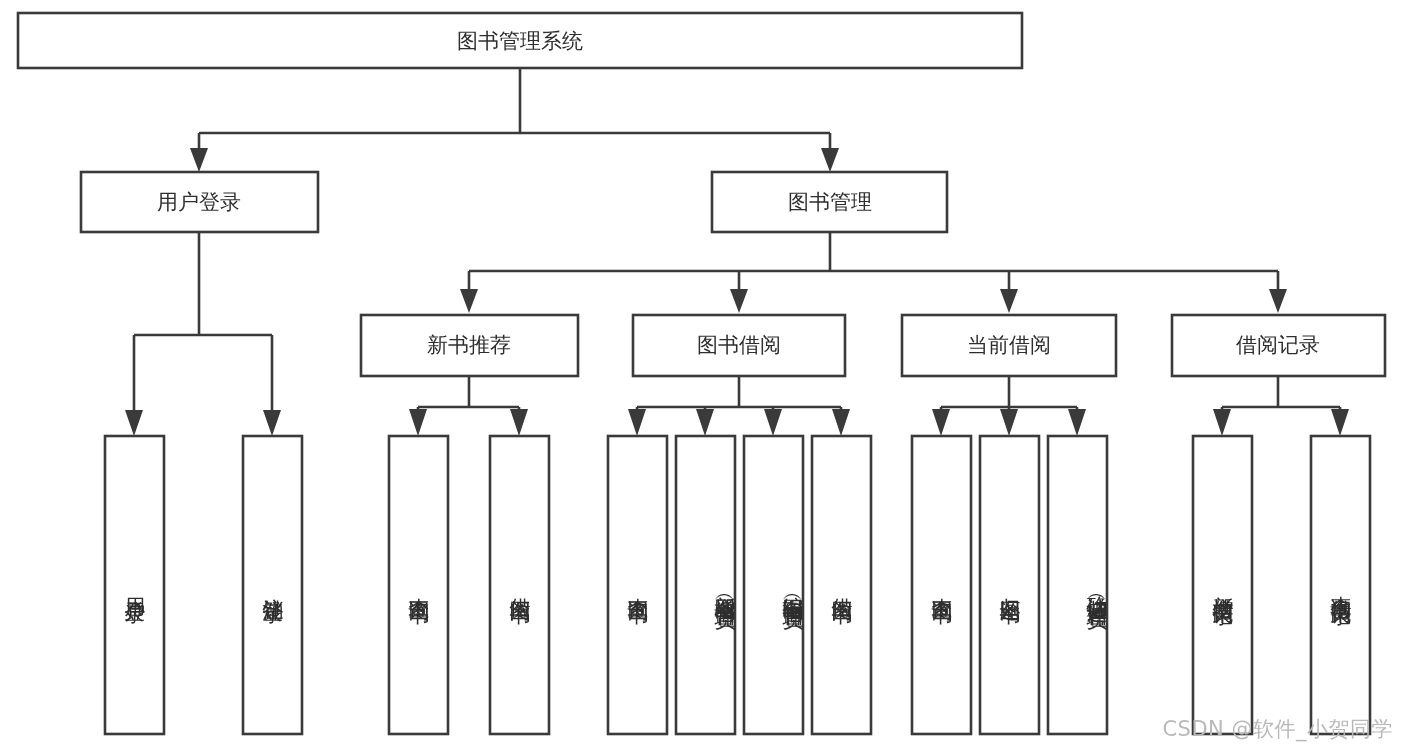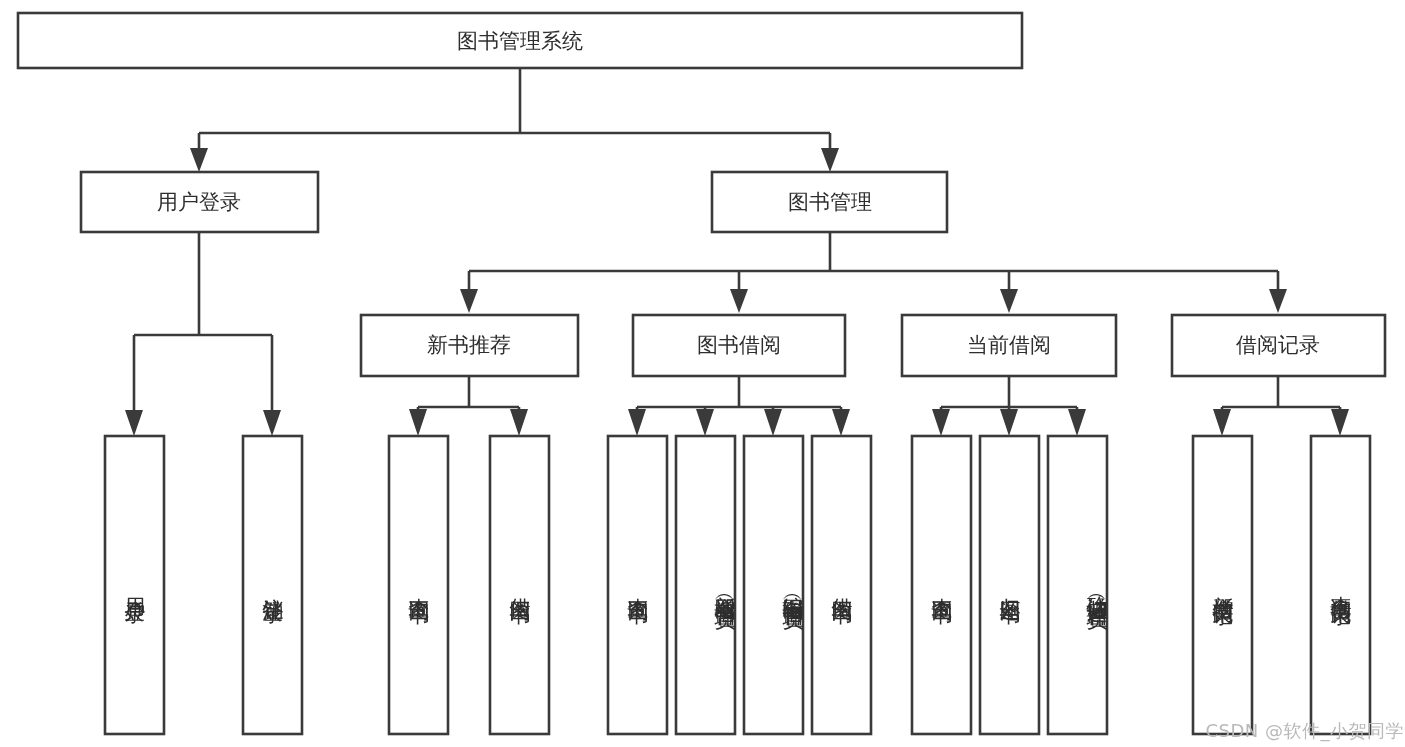--- a/index.html
+++ b/index.html
@@ -58,24 +58,24 @@
     line-height: 1;
     letter-spacing: 2px;
     display: flex;
     align-items: center;
     justify-content: center;
     white-space: nowrap;
     pointer-events: none;
   }
   #watermark {
     position: absolute;
-    right: 1px;
+    right: 12px;
     bottom: 4px;
     font-family: "DejaVu Sans", "Liberation Sans", sans-serif;
-    font-size: 18px;
+    font-size: 21px;
     color: #b9b9b9;
     letter-spacing: 0.5px;
     white-space: nowrap;
   }
 </style>
 </head>
 <body>
 
 <div id="diagram-root">
 

